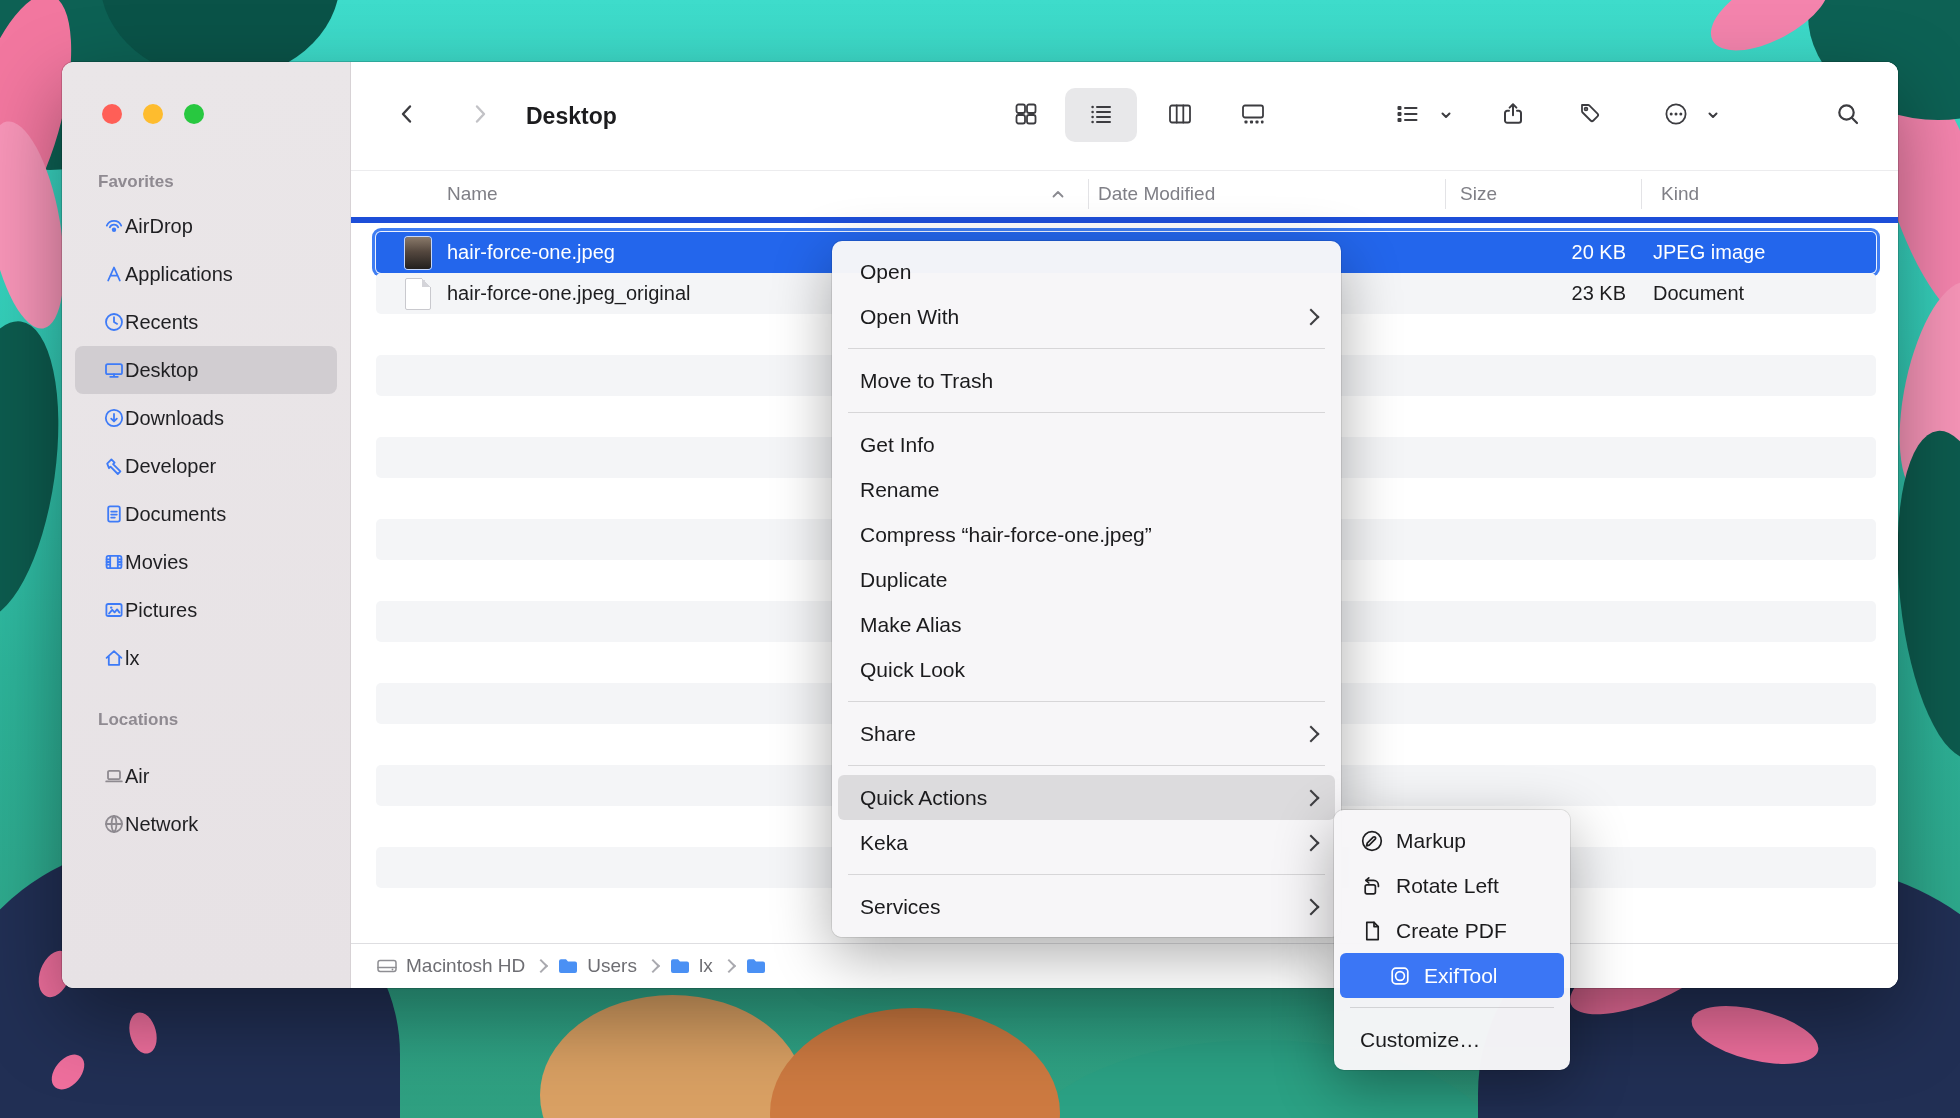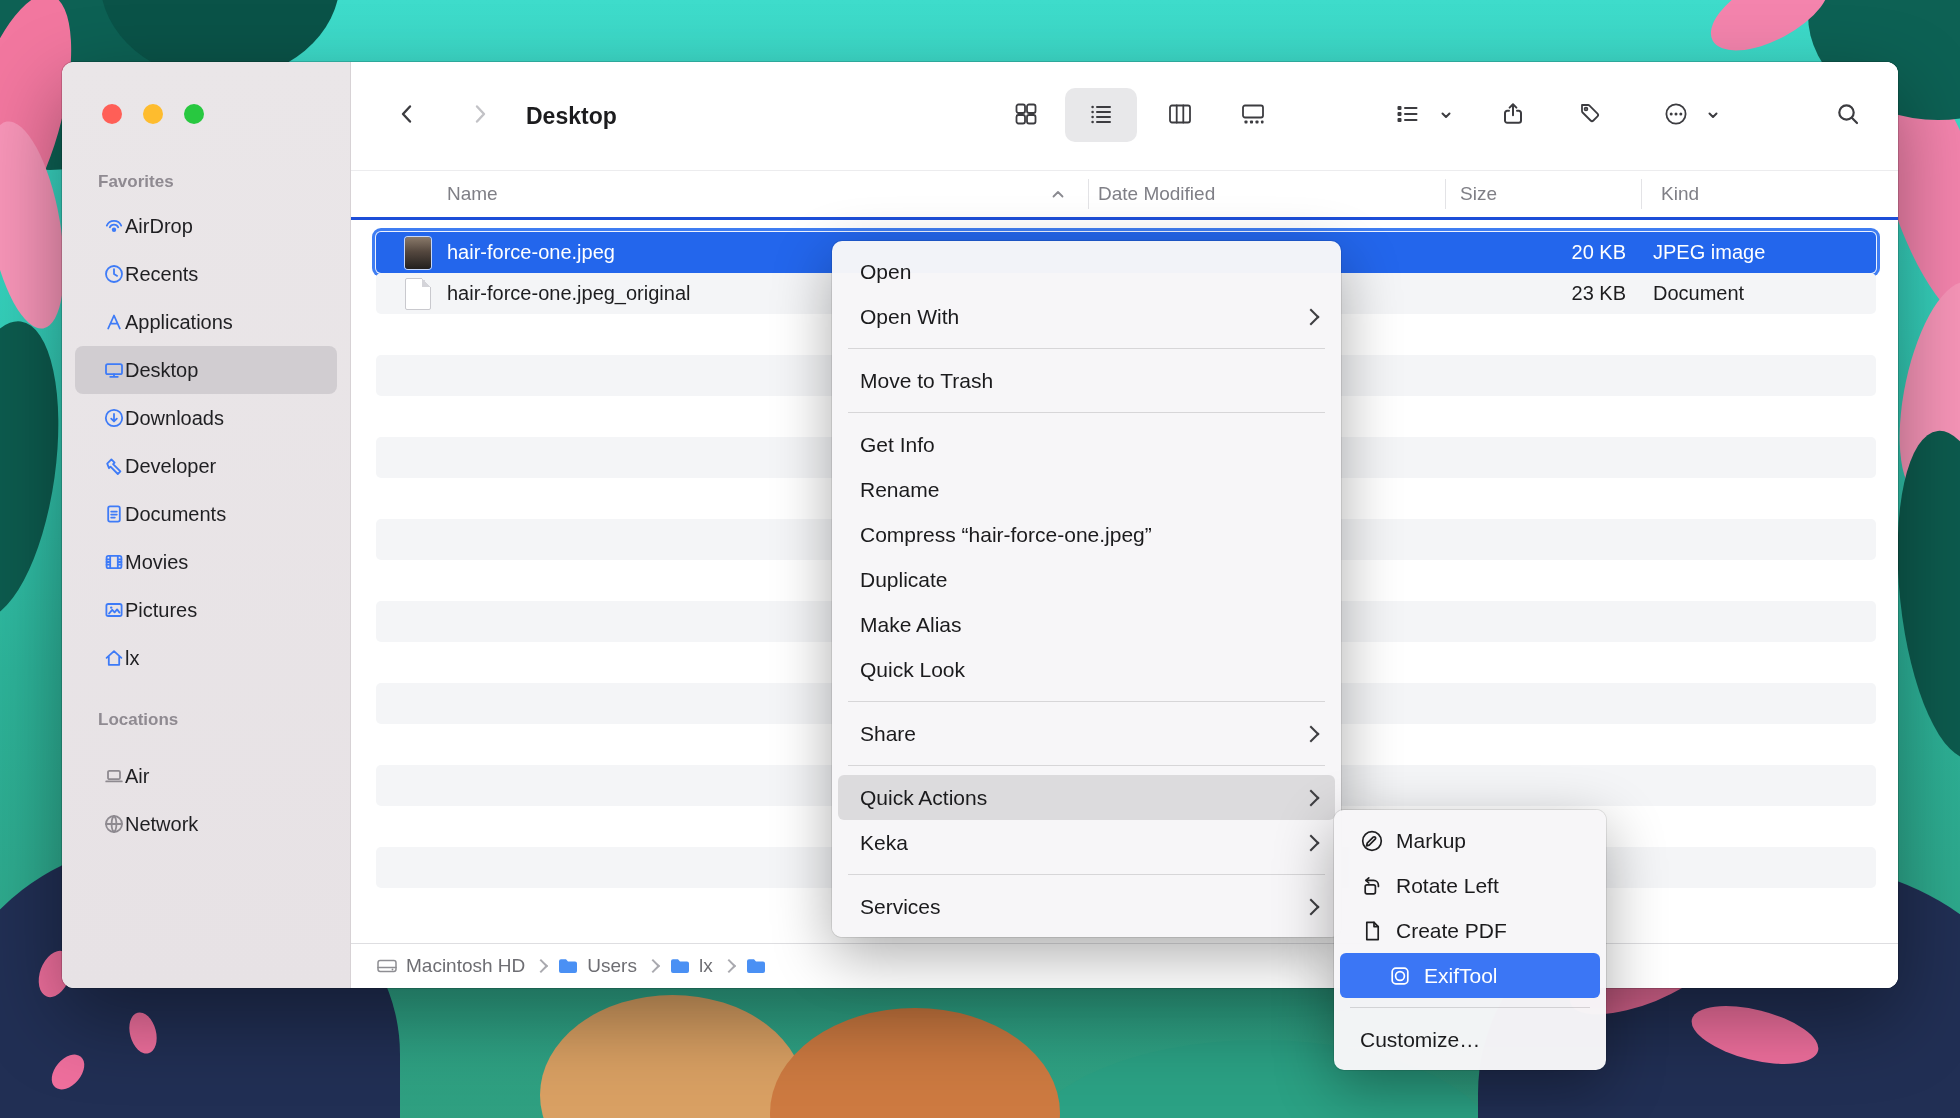--- a/index.html
+++ b/index.html
@@ -44,21 +44,21 @@
   .tb-btn{position:absolute;top:39px;}
   .win-title{position:absolute;left:175px;top:0;height:108px;display:flex;align-items:center;
     font-size:23px;font-weight:700;color:#1c1c1e;}
   .viewsel-bg{position:absolute;left:714px;top:26px;width:72px;height:54px;
     background:#e8e8ea;border-radius:10px;}
   .chev-sm{width:14px;height:14px;stroke:#3c3c40;fill:none;stroke-width:2;
     stroke-linecap:round;stroke-linejoin:round;}
 
   
   .col-header{position:absolute;left:0;top:108px;right:0;height:46px;
-    border-top:1px solid #ececee;border-bottom:3px solid #1d4ed8;
+    border-top:1px solid #ececee;border-bottom:6px solid #1d4ed8;
     font-size:19px;color:#7f7f86;}
   .col-label{position:absolute;top:0;height:46px;display:flex;align-items:center;}
   .col-div{position:absolute;top:8px;height:30px;width:1px;background:#e3e3e6;}
 
   
   .rows{position:absolute;left:0;top:154px;right:0;bottom:44px;padding-top:16px;overflow:hidden;}
   .row{height:41px;margin:0 22px 0 25px;border-radius:5px;position:relative;
     font-size:20px;color:#1d1d1f;}
   .row:nth-child(even){background:#f4f5f7;}
   .row.selected{background:#2366ec;color:#fff;
@@ -89,21 +89,21 @@
     box-shadow:0 18px 60px rgba(0,0,0,.33),0 0 0 1px rgba(0,0,0,.09);}
   .cm-item{height:45px;margin:0 6px;border-radius:6px;display:flex;align-items:center;
     padding:0 18px 0 22px;font-size:21px;color:#1b1b1d;}
   .cm-item.hl-gray{background:#dcdbdd;}
   .cm-label{flex:1;}
   .cm-chev{width:10px;height:10px;border-top:2.2px solid #3e3e42;
     border-right:2.2px solid #3e3e42;transform:rotate(45deg);flex:0 0 10px;}
   .cm-sep{height:1px;background:rgba(0,0,0,.13);margin:9px 16px;}
 
   
-  .sub-menu{position:absolute;left:1334px;top:810px;width:272px;z-index:60;
+  .sub-menu{position:absolute;left:1334px;top:810px;width:236px;z-index:60;
     background:rgba(247,246,248,.98);border-radius:10px;padding:8px 0;
     box-shadow:0 18px 60px rgba(0,0,0,.33),0 0 0 1px rgba(0,0,0,.09);text-align:right;}
   .sm-item{height:45px;margin:0 6px;border-radius:6px;display:flex;align-items:center;
     gap:12px;padding-left:20px;font-size:21px;color:#1b1b1d;}
   .sm-item.hl-blue{background:#3b76f5;color:#fff;padding-left:48px;}
   .sm-ic{width:24px;height:24px;flex:0 0 24px;stroke:#1f1f21;fill:none;stroke-width:1.7;
     stroke-linecap:round;stroke-linejoin:round;}
   .sm-item.hl-blue .sm-ic{stroke:#fff;}
 </style>
 </head>
@@ -149,30 +149,30 @@
       <div class="sb-item">
         <svg class="sb-ic" viewBox="0 0 22 22">
           <circle class="fill" cx="11" cy="14.8" r="2.2"></circle>
           <path d="M6.8 12.3a4.6 4.6 0 0 1 8.4 0"></path>
           <path d="M3.8 10.6a7.9 7.9 0 0 1 14.4 0"></path>
         </svg>
         <span>AirDrop</span>
       </div>
       <div class="sb-item">
         <svg class="sb-ic" viewBox="0 0 22 22">
+          <path d="M5.2 17.5 11 4.5l5.8 13M7.3 12.7h7.4"></path>
+        </svg>
+        <span>Applications</span>
+      </div>
+      <div class="sb-item">
+        <svg class="sb-ic" viewBox="0 0 22 22">
           <circle cx="11" cy="11" r="8"></circle>
             <path d="M11 6.2V11l3.2 1.9"></path>
         </svg>
         <span>Recents</span>
-      </div>
-      <div class="sb-item">
-        <svg class="sb-ic" viewBox="0 0 22 22">
-          <path d="M5.2 17.5 11 4.5l5.8 13M7.3 12.7h7.4"></path>
-        </svg>
-        <span>Applications</span>
       </div>
       <div class="sb-item sel">
         <svg class="sb-ic" viewBox="0 0 22 22">
           <rect x="3" y="5.2" width="16" height="10" rx="1.8"></rect>
           <path d="M11 15.2v2.6M7.2 17.8h7.6"></path>
         </svg>
         <span>Desktop</span>
       </div>
       <div class="sb-item">
         <svg class="sb-ic" viewBox="0 0 22 22">

